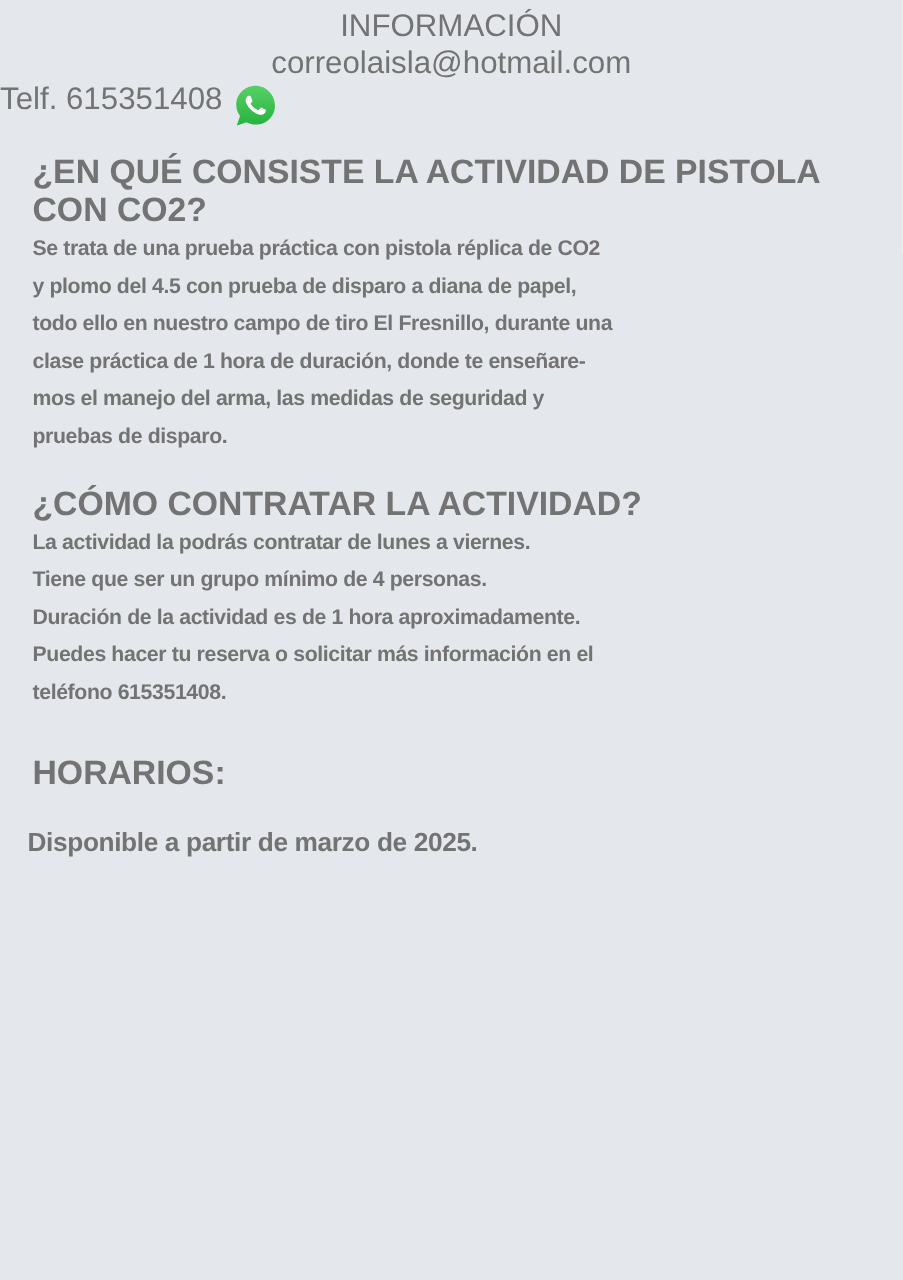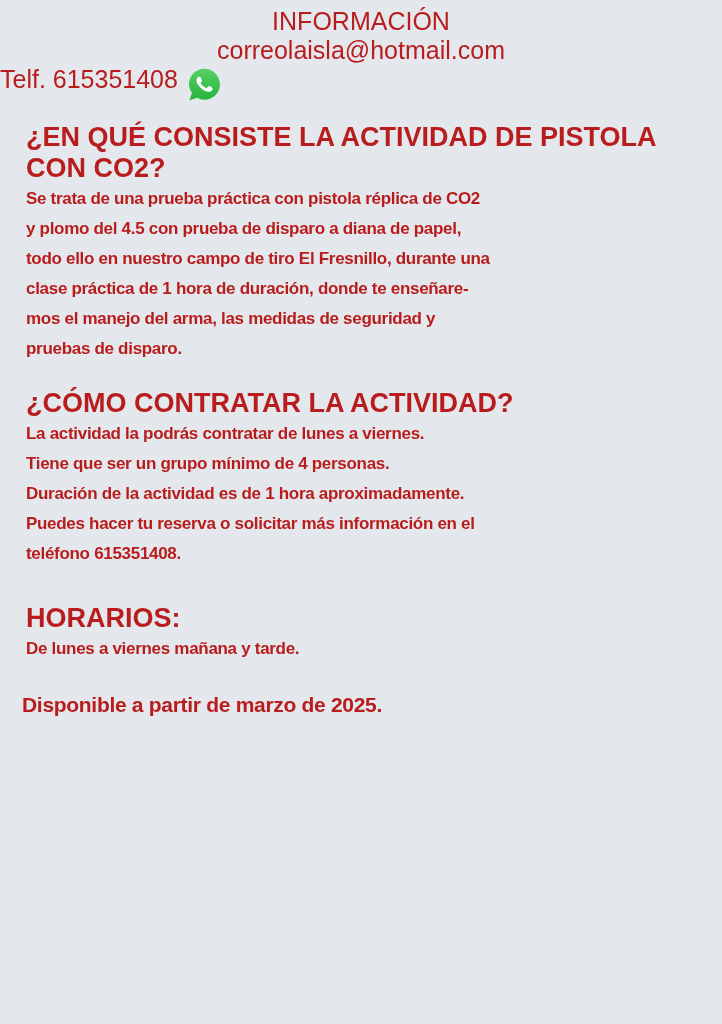--- a/index.html
+++ b/index.html
@@ -59,21 +59,21 @@
     margin-top: 26px;
     font-size: 21px;
     line-height: 30px;
     letter-spacing: -0.3px;
     font-weight: 700;
   }
 </style>
 </head>
 <body>
 
-<div class="page" style="background: rgb(228, 231, 235); color: #b91c1c;">
+<div class="page" style="background: rgb(228, 231, 235); color: #737373;">
 
   <div class="header">
     <div class="header-line">INFORMACIÓN</div>
     <div class="header-line">correolaisla@hotmail.com</div>
     <div class="phone-row">
       <span>Telf. 615351408</span>
       <svg class="wa-icon" viewBox="0 0 48 48" aria-hidden="true">
         <defs>
           <linearGradient id="wagrad" x1="0" y1="0" x2="0" y2="1">
             <stop offset="0" stop-color="#58d066"></stop>
@@ -106,19 +106,18 @@
       <div class="sec-heading">¿CÓMO CONTRATAR LA ACTIVIDAD?</div>
       <div class="sec-body">La actividad la podrás contratar de lunes a viernes.
 Tiene que ser un grupo mínimo de 4 personas.
 Duración de la actividad es de 1 hora aproximadamente.
 Puedes hacer tu reserva o solicitar más información en el
 teléfono 615351408.</div>
     </div>
 
     <div class="section" id="section-4">
       <div class="sec-heading">HORARIOS:</div>
-      <div class="sec-body">De lunes a viernes mañana y tarde.</div>
     </div>
 
     <div class="footer-note">Disponible a partir de marzo de 2025.</div>
 
   </div>
 </div>
 
 </body></html>

